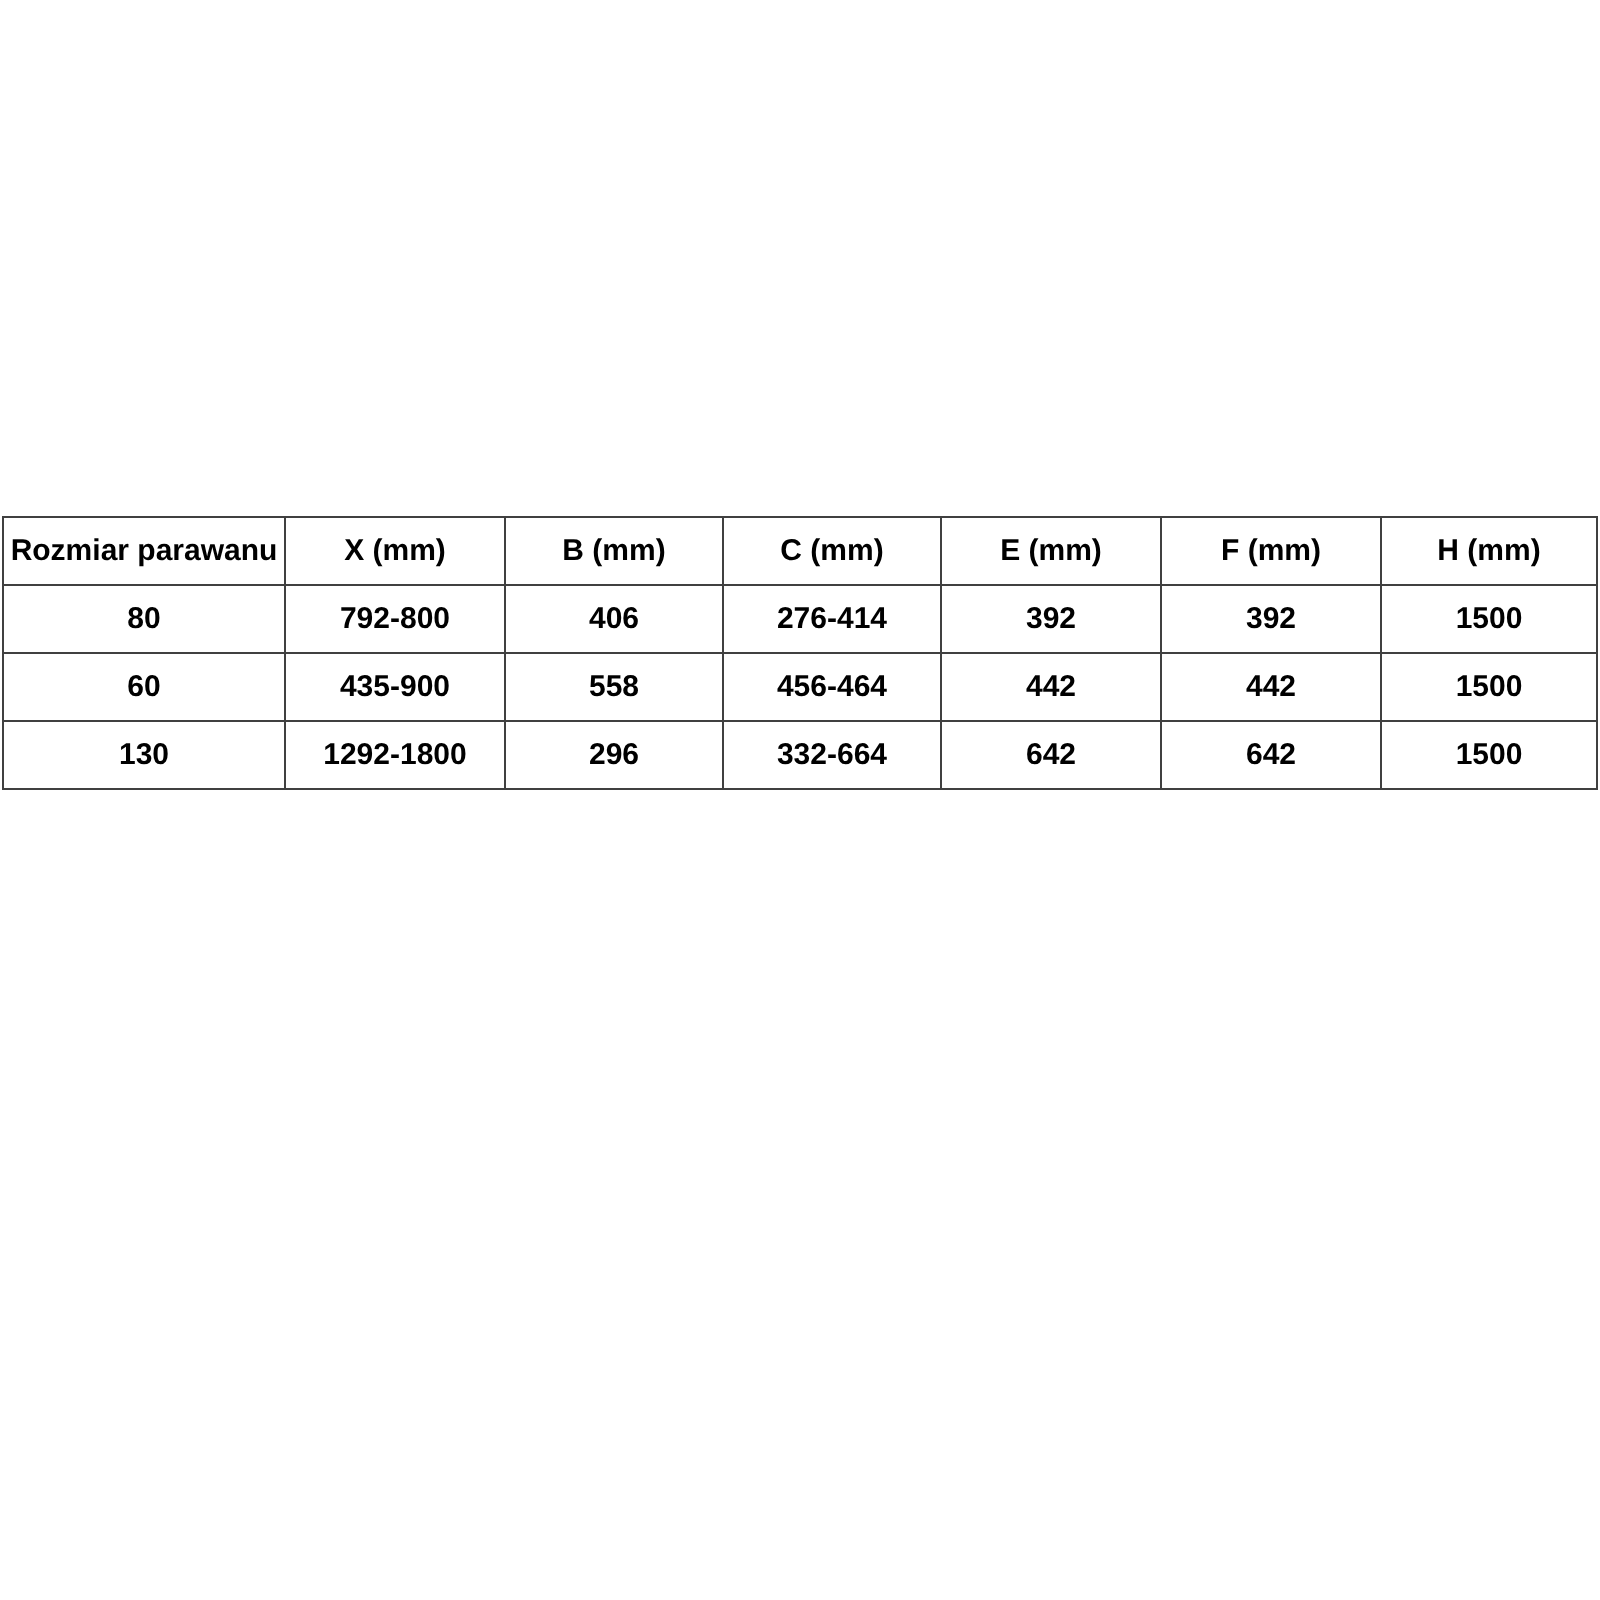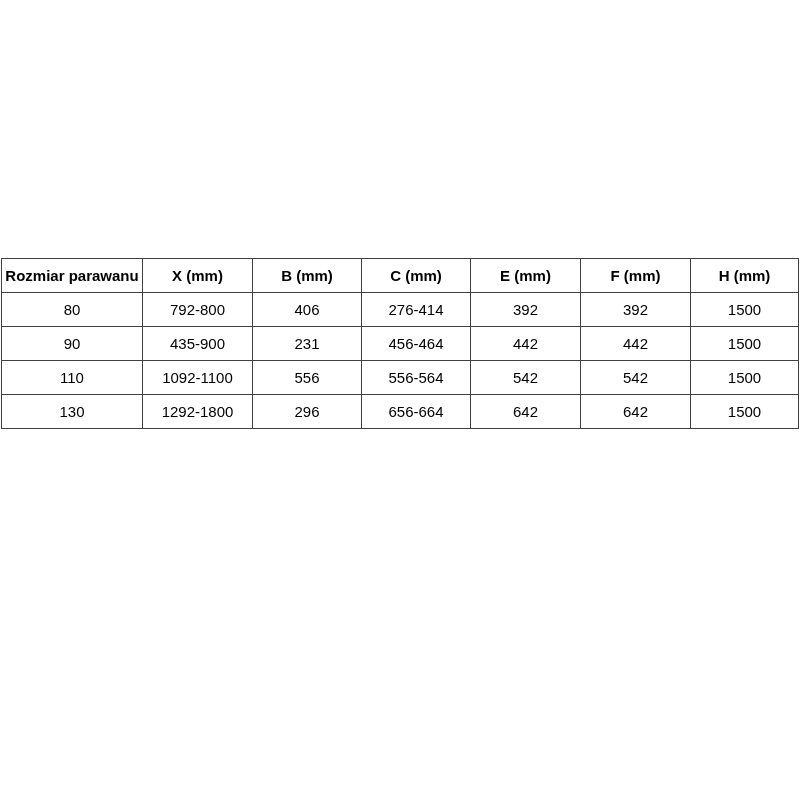--- a/index.html
+++ b/index.html
@@ -35,21 +35,21 @@
     font-size: 15px;
     line-height: 1;
     color: #000000;
     white-space: nowrap;
     overflow: hidden;
   }
   table.size-table th {
     font-weight: bold;
   }
   table.size-table td {
-    font-weight: normal;
+    font-weight: bold;
   }
 </style>
 </head>
 <body>
 
 <div class="page">
   <table class="size-table">
     <colgroup>
       <col style="width:141px">
       <col style="width:110px">
@@ -74,41 +74,32 @@
         <tr>
           <td>80</td>
           <td>792-800</td>
           <td>406</td>
           <td>276-414</td>
           <td>392</td>
           <td>392</td>
           <td>1500</td>
         </tr>
         <tr>
-          <td>90</td>
+          <td>60</td>
           <td>435-900</td>
-          <td>231</td>
+          <td>558</td>
           <td>456-464</td>
           <td>442</td>
           <td>442</td>
           <td>1500</td>
         </tr>
         <tr>
-          <td>110</td>
-          <td>1092-1100</td>
-          <td>556</td>
-          <td>556-564</td>
-          <td>542</td>
-          <td>542</td>
-          <td>1500</td>
-        </tr>
-        <tr>
           <td>130</td>
           <td>1292-1800</td>
           <td>296</td>
-          <td>656-664</td>
+          <td>332-664</td>
           <td>642</td>
           <td>642</td>
           <td>1500</td>
         </tr>
       </tbody>
   </table>
 </div>
 
 </body></html>

